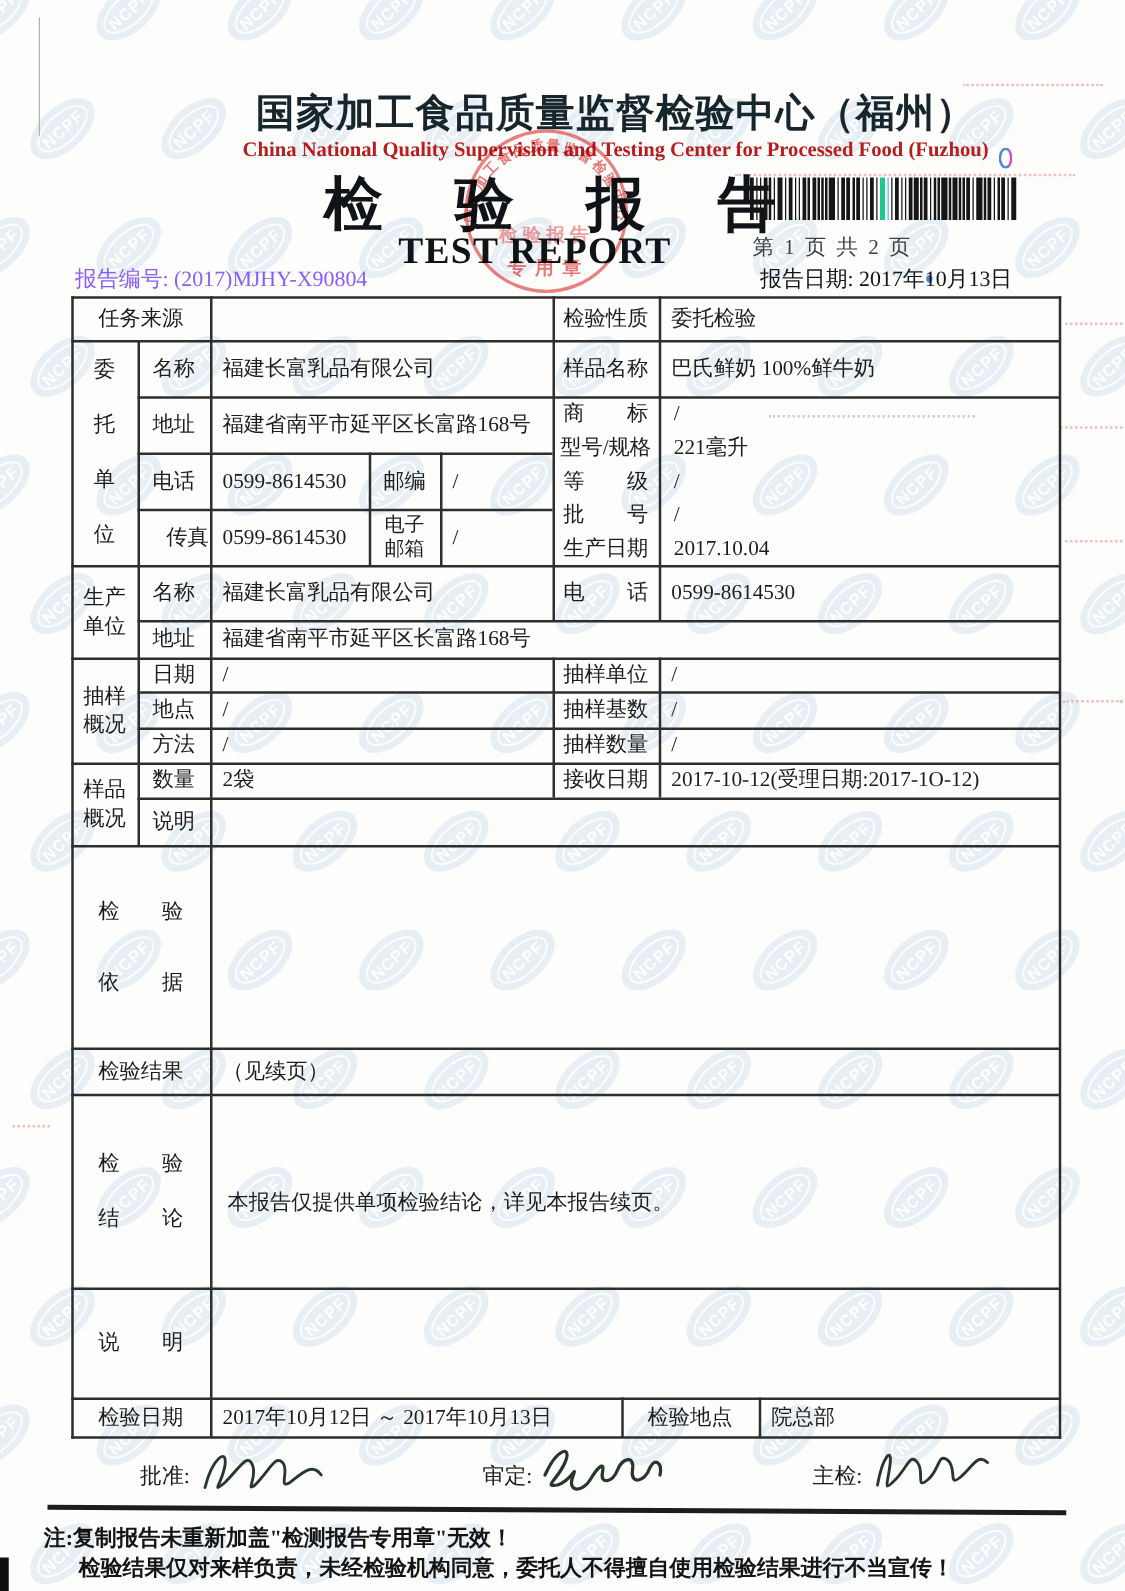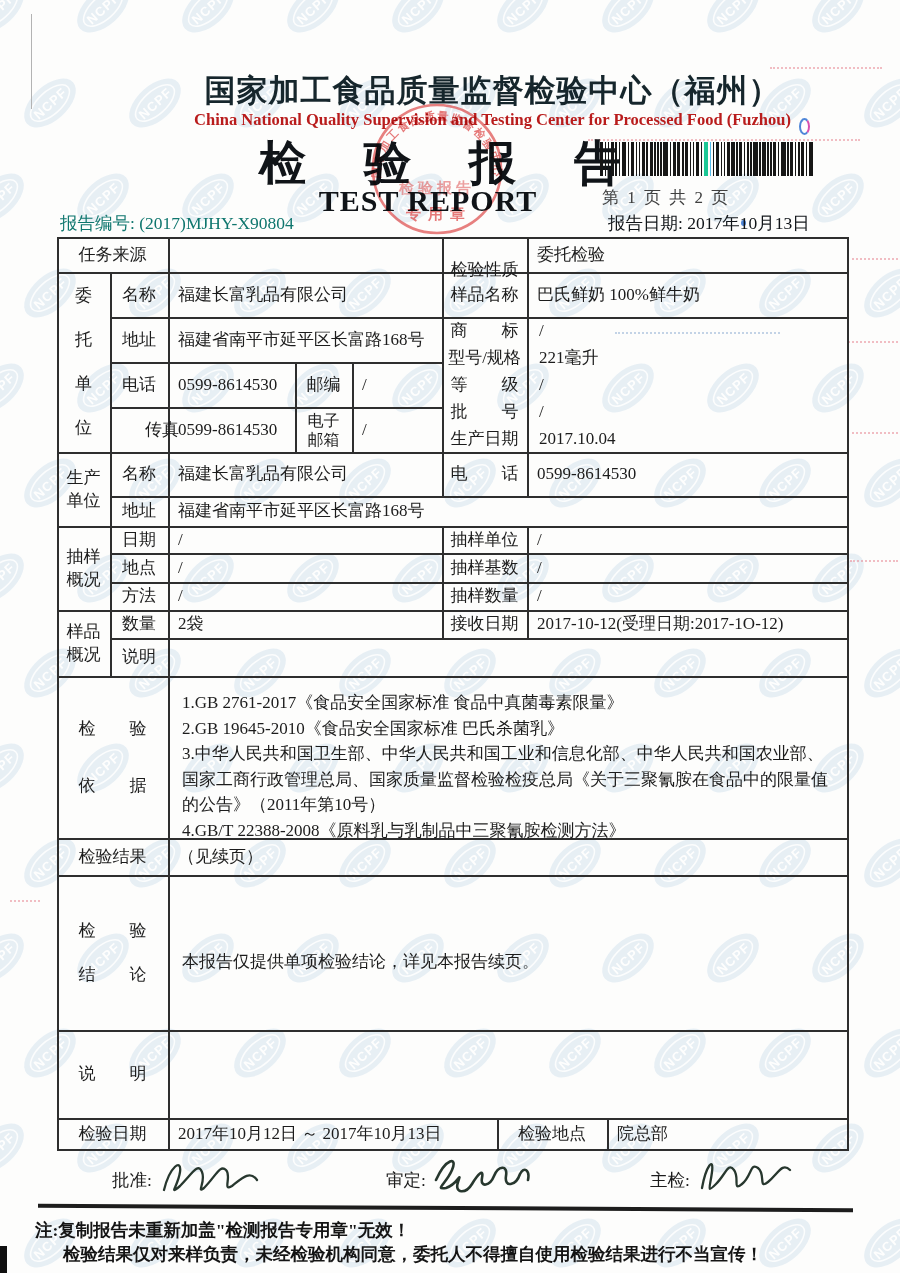--- a/index.html
+++ b/index.html
@@ -12,21 +12,21 @@
   
   .org-cn{position:absolute;left:85px;top:70px;width:815px;text-align:center;
           font-size:31px;font-weight:bold;letter-spacing:1px;color:#16262c;}
   .org-en{position:absolute;left:85px;top:110px;width:815px;text-align:center;
           font-size:16.5px;font-weight:bold;color:#b91c1c;}
   .title-cn{position:absolute;left:190px;top:132px;width:500px;text-align:center;
           font-size:47px;font-weight:bold;letter-spacing:58px;text-indent:58px;color:#101418;}
   .title-en{position:absolute;left:178px;top:184px;width:500px;text-align:center;
           font-size:30px;font-weight:bold;letter-spacing:1px;color:#101418;}
   .page-info{position:absolute;left:602px;top:186px;font-size:17px;letter-spacing:2px;color:#404040;}
-  .report-no{position:absolute;left:60px;top:211px;font-size:17.5px;color:#0f766e;}
+  .report-no{position:absolute;left:60px;top:211px;font-size:17.5px;color:#8b5cf6;}
   .report-date{position:absolute;left:608px;top:211px;font-size:17.5px;color:#101418;}
   
   #barcode{position:absolute;left:600px;top:142px;height:34px;display:flex;align-items:stretch;}
   #barcode div{height:100%;}
   
   .hline,.vline{position:absolute;background:#2e2e2e;z-index:2;}
   .hline{height:1.6px;}
   .vline{width:1.6px;}
   
   .cell{position:absolute;font-size:17px;line-height:1.25;z-index:3;}
@@ -1062,35 +1062,35 @@
     <div class="vline" style="left:442px;top:237px;height:259px;"></div>
     <div class="vline" style="left:442px;top:526px;height:112px;"></div>
     <div class="vline" style="left:527px;top:237px;height:259px;"></div>
     <div class="vline" style="left:527px;top:526px;height:112px;"></div>
     <div class="vline" style="left:295px;top:362px;height:90px;"></div>
     <div class="vline" style="left:352px;top:362px;height:90px;"></div>
     <div class="vline" style="left:497px;top:1118px;height:32px;"></div>
     <div class="vline" style="left:607px;top:1118px;height:32px;"></div>
 
     <div class="cell lab" style="left:57px;top:237px;width:111px;height:35px;">任务来源</div>
-    <div class="cell lab" style="left:442px;top:252px;width:85px;height:35px;border-radius:15px;">检验性质</div>
+    <div class="cell lab" style="left:442px;top:237px;width:85px;height:35px;border-radius:15px;">检验性质</div>
     <div class="cell lab" style="left:57px;top:272px;width:53px;height:180px;">
       <div class="vlabel" style="width:22px;line-height:44px;">委托单位</div>
     </div>
 
     <div class="cell val" style="left:527px;top:237px;width:320px;height:35px;">委托检验</div>
     <div class="cell lab" style="left:110px;top:272px;width:58px;height:45px;">名称</div>
     <div class="cell val" style="left:168px;top:272px;width:274px;height:45px;">福建长富乳品有限公司</div>
     <div class="cell lab" style="left:110px;top:317px;width:58px;height:45px;">地址</div>
     <div class="cell val" style="left:168px;top:317px;width:274px;height:45px;">福建省南平市延平区长富路168号</div>
     <div class="cell lab" style="left:110px;top:362px;width:58px;height:45px;">电话</div>
     <div class="cell val" style="left:168px;top:362px;width:127px;height:45px;">0599-8614530</div>
     <div class="cell lab" style="left:295px;top:362px;width:57px;height:45px;">邮编</div>
     <div class="cell val" style="left:352px;top:362px;width:90px;height:45px;">/</div>
-    <div class="cell lab" style="left:110px;top:407px;width:80px;height:45px;padding-left:12px;">传真</div>
+    <div class="cell lab" style="left:110px;top:407px;width:80px;height:45px;">传真</div>
     <div class="cell val" style="left:168px;top:407px;width:127px;height:45px;">0599-8614530</div>
     <div class="cell lab" style="left:295px;top:407px;width:57px;height:45px;font-size:16px;">
       <div class="vlabel" style="width:40px;line-height:19px;">电子邮箱</div>
     </div>
     <div class="cell val" style="left:352px;top:407px;width:90px;height:45px;">/</div>
 
     <div class="cell lab" style="left:442px;top:272px;width:85px;height:45px;">样品名称</div>
     <div class="cell val" style="left:527px;top:272px;width:320px;height:45px;">巴氏鲜奶 100%鲜牛奶</div>
     <div class="cell stack5" style="left:442px;top:317px;width:85px;height:135px;">
       <div class="c">商　　标</div>
@@ -1139,26 +1139,20 @@
     <div class="cell lab" style="left:110px;top:610px;width:58px;height:28px;">数量</div>
     <div class="cell val" style="left:168px;top:610px;width:274px;height:28px;">2袋</div>
     <div class="cell lab" style="left:442px;top:610px;width:85px;height:28px;">接收日期</div>
     <div class="cell val" style="left:527px;top:610px;width:320px;height:28px;">2017-10-12(受理日期:2017-1O-12)</div>
     <div class="cell lab" style="left:110px;top:638px;width:58px;height:38px;">说明</div>
 
     <div class="cell stack" style="left:57px;top:676px;width:111px;height:162px;gap:36px;text-align:center;">
       <div>检　　验</div>
       <div>依　　据</div>
     </div>
-    <div class="cell" style="left:168px;top:676px;width:679px;height:162px;padding:14px 14px 0 14px;line-height:25.5px;box-sizing:border-box;">
-      <div>1.GB 2761-2017《食品安全国家标准 食品中真菌毒素限量》</div>
-      <div>2.GB 19645-2010《食品安全国家标准 巴氏杀菌乳》</div>
-      <div>3.中华人民共和国卫生部、中华人民共和国工业和信息化部、中华人民共和国农业部、国家工商行政管理总局、国家质量监督检验检疫总局《关于三聚氰胺在食品中的限量值的公告》（2011年第10号）</div>
-      <div>4.GB/T 22388-2008《原料乳与乳制品中三聚氰胺检测方法》</div>
-    </div>
 
     <div class="cell lab" style="left:57px;top:838px;width:111px;height:37px;">检验结果</div>
     <div class="cell val" style="left:168px;top:838px;width:679px;height:37px;">（见续页）</div>
 
     <div class="cell stack" style="left:57px;top:875px;width:111px;height:155px;gap:22px;text-align:center;">
       <div>检　　验</div>
       <div>结　　论</div>
     </div>
     <div class="cell" style="left:168px;top:875px;width:679px;height:155px;padding:76px 14px 0 14px;box-sizing:border-box;">本报告仅提供单项检验结论，详见本报告续页。</div>
 

